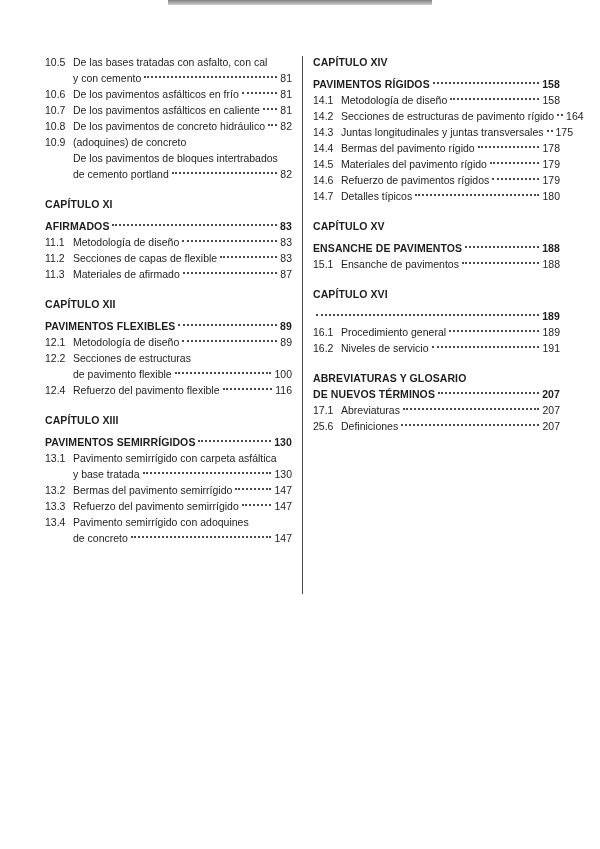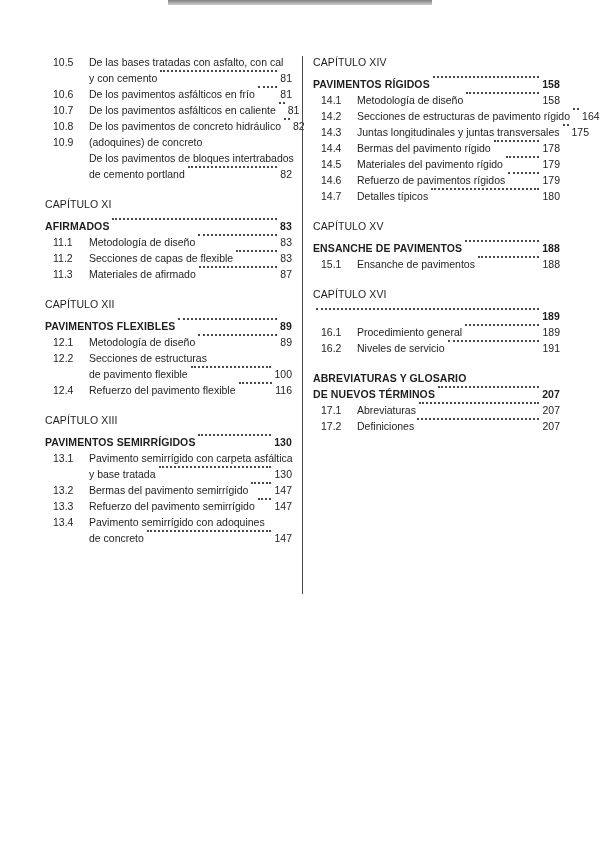--- a/index.html
+++ b/index.html
@@ -32,26 +32,26 @@
   }
   .col { width: 247px; flex: none; }
   .divider {
     width: 1px;
     flex: none;
     height: 538px;
     margin: 2px 10px 0 10px;
     background: var(--divider, #4a4a4a);
   }
   .section:not(:first-child) { margin-top: 14px; }
-  .chapter { font-weight: 400; margin-bottom: 6px; letter-spacing: 0.1px; }
+  .chapter { font-weight: 700; margin-bottom: 6px; letter-spacing: 0.1px; }
   .tline { font-weight: 700; display: flex; align-items: center; letter-spacing: 0.1px; }
   .entry { display: flex; align-items: flex-start; }
-  .num { width: 28px; flex: none; margin-left: 8px; }
-  .entry-text { flex: 1 1 auto; min-width: 0; margin-left: 8px; }
-  .line.last, .tline.last { display: flex; align-items: flex-start; }
+  .num { width: 28px; flex: none; }
+  .entry-text { flex: 1 1 auto; min-width: 0; }
+  .line.last, .tline.last { display: flex; align-items: center; }
   .txt { white-space: nowrap; }
   .leader {
     flex: 1 1 auto;
     min-width: 6px;
     border-bottom: 2px dotted var(--dots, #4a4a4a);
     margin: 0 3px 3px 3px;
   }
   .pg { flex: none; }
 </style>
 </head>
@@ -382,21 +382,21 @@
             <span class="num">17.1</span>
             <div class="entry-text">
               <div class="line last">
                 <span class="txt">Abreviaturas</span>
                 <span class="leader"></span>
                 <span class="pg">207</span>
               </div>
             </div>
           </div>
           <div class="entry">
-            <span class="num">17.2</span>
+            <span class="num">25.6</span>
             <div class="entry-text">
               <div class="line last">
                 <span class="txt">Definiciones</span>
                 <span class="leader"></span>
                 <span class="pg">207</span>
               </div>
             </div>
           </div>
         </div>
       </div>

